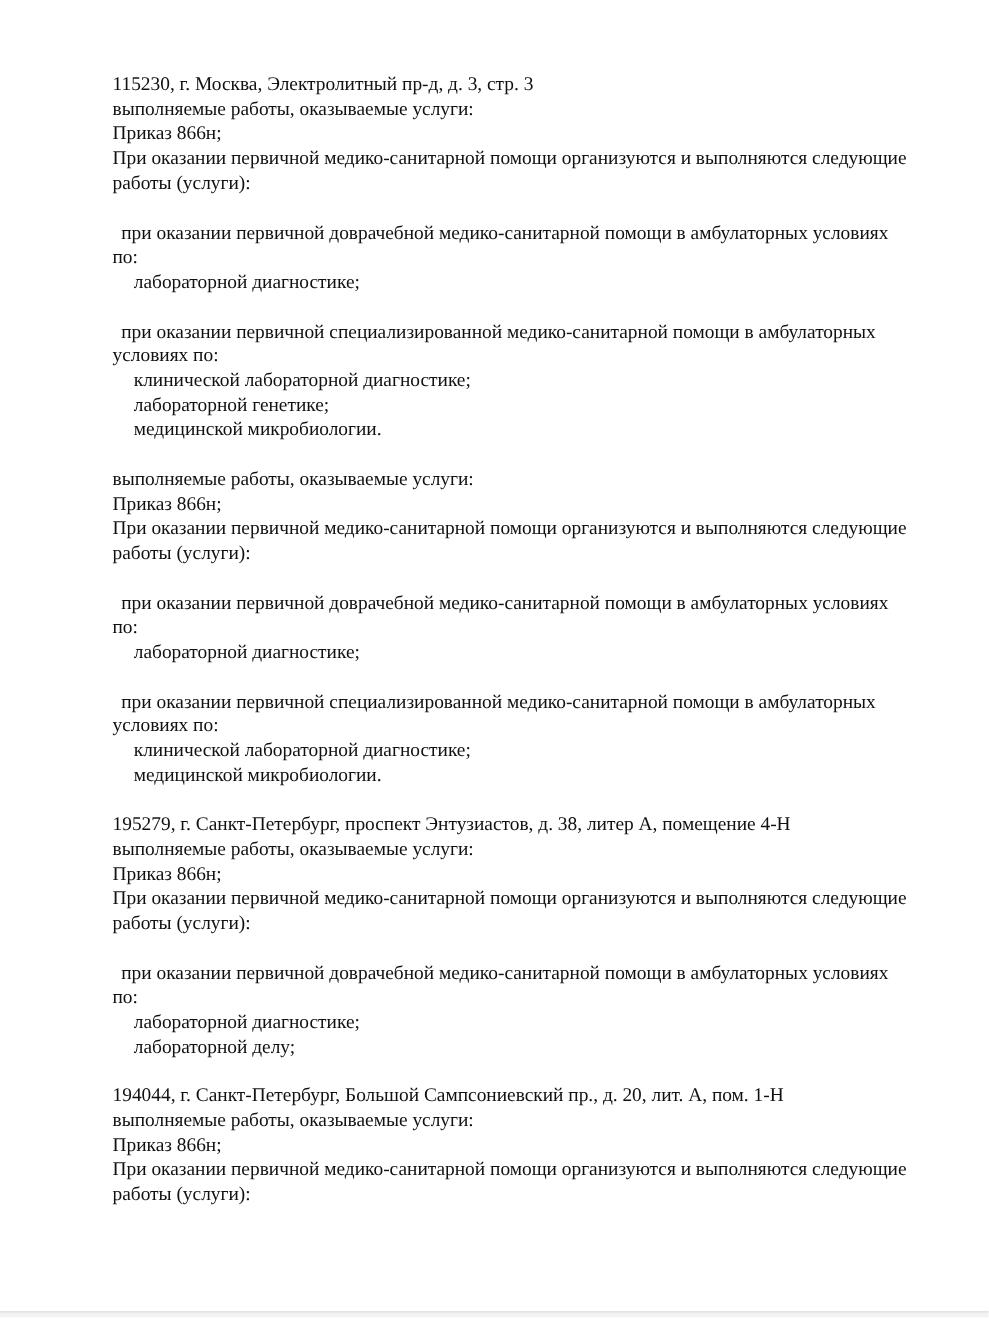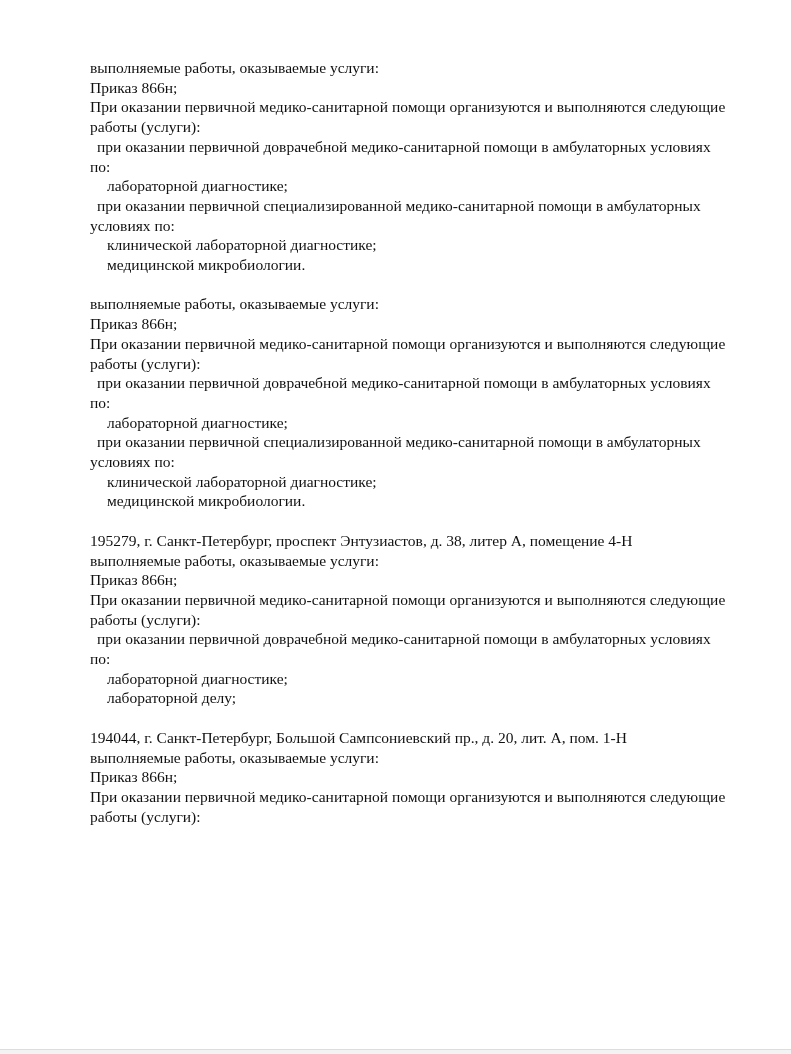--- a/index.html
+++ b/index.html
@@ -19,47 +19,49 @@
     padding: 58px 30px 0 90px;
     font-size: 15.5px;
     line-height: 19.7px;
   }
   .block {
     margin-bottom: 19.7px;
   }
   .line {
     white-space: nowrap;
   }
-  .line.indent-1 { padding-left: 7px; }
+  .line.indent-1 { padding-left: 7px; margin-top: 20px; }
   .line.indent-2 { padding-left: 17px; }
   .footer-divider {
     position: absolute;
     left: 0;
     right: 0;
     bottom: 0;
     height: 4px;
     background: #f3f3f3;
     border-top: 1px solid #dddddd;
   }
 </style>
 </head>
 <body>
 
 <div class="content">
     <div class="block">
+      <div class="line indent-0">115230, г. Москва, Электролитный пр-д, д. 3, стр. 3</div>
       <div class="line indent-0">выполняемые работы, оказываемые услуги:</div>
       <div class="line indent-0">Приказ 866н;</div>
       <div class="line indent-0">При оказании первичной медико-санитарной помощи организуются и выполняются следующие</div>
       <div class="line indent-0">работы (услуги):</div>
       <div class="line indent-1">при оказании первичной доврачебной медико-санитарной помощи в амбулаторных условиях</div>
       <div class="line indent-0">по:</div>
       <div class="line indent-2">лабораторной диагностике;</div>
       <div class="line indent-1">при оказании первичной специализированной медико-санитарной помощи в амбулаторных</div>
       <div class="line indent-0">условиях по:</div>
       <div class="line indent-2">клинической лабораторной диагностике;</div>
+      <div class="line indent-2">лабораторной генетике;</div>
       <div class="line indent-2">медицинской микробиологии.</div>
     </div>
     <div class="block">
       <div class="line indent-0">выполняемые работы, оказываемые услуги:</div>
       <div class="line indent-0">Приказ 866н;</div>
       <div class="line indent-0">При оказании первичной медико-санитарной помощи организуются и выполняются следующие</div>
       <div class="line indent-0">работы (услуги):</div>
       <div class="line indent-1">при оказании первичной доврачебной медико-санитарной помощи в амбулаторных условиях</div>
       <div class="line indent-0">по:</div>
       <div class="line indent-2">лабораторной диагностике;</div>

